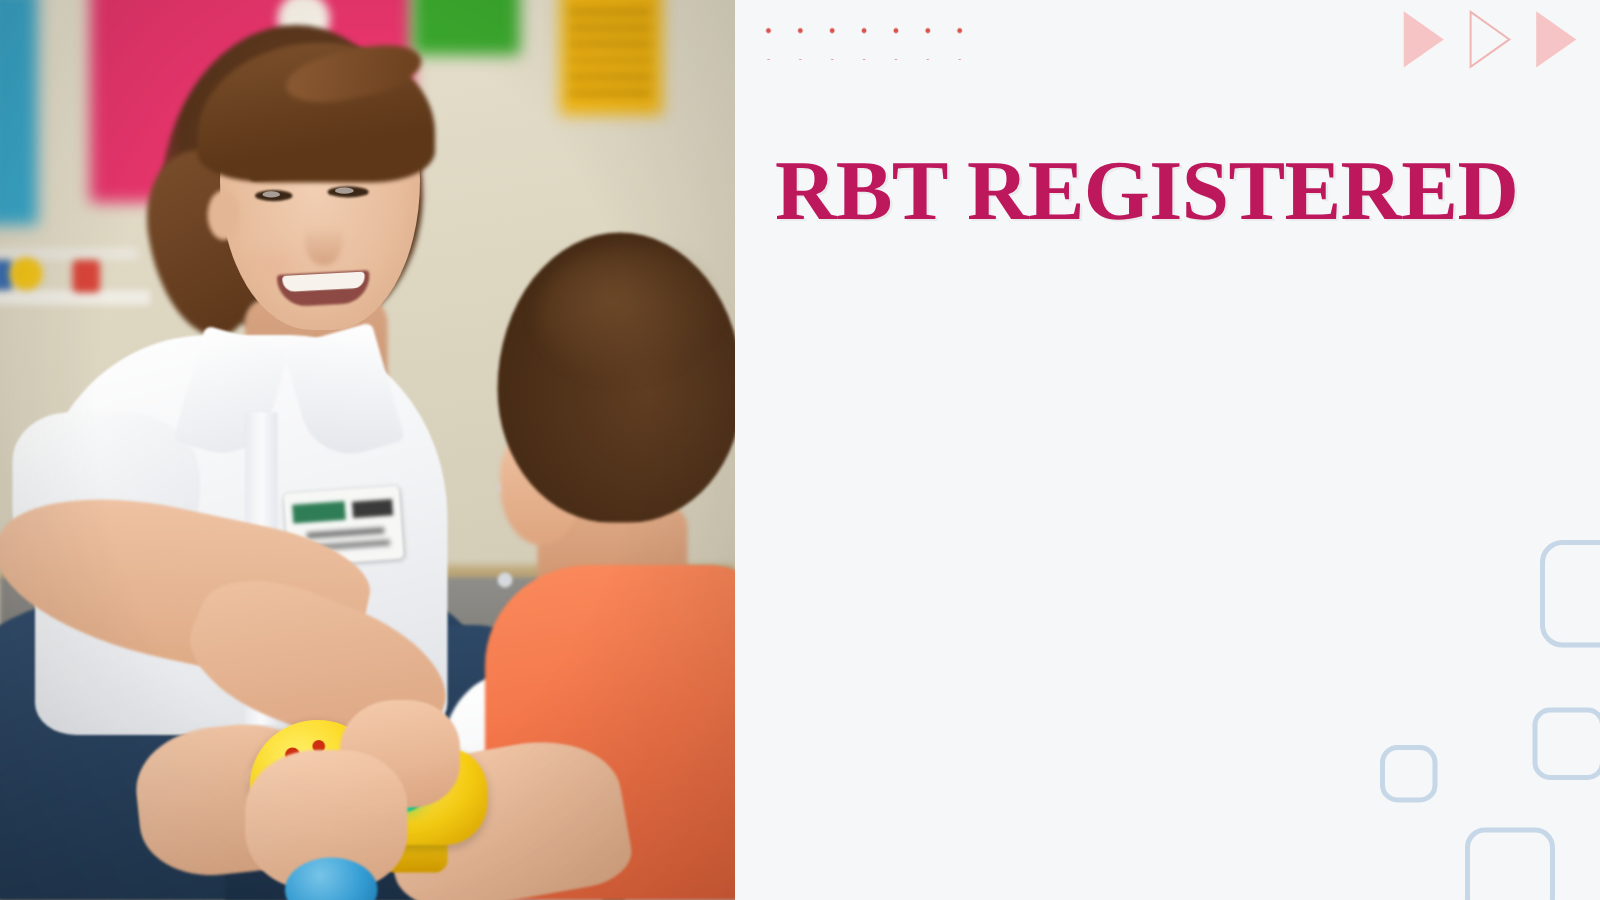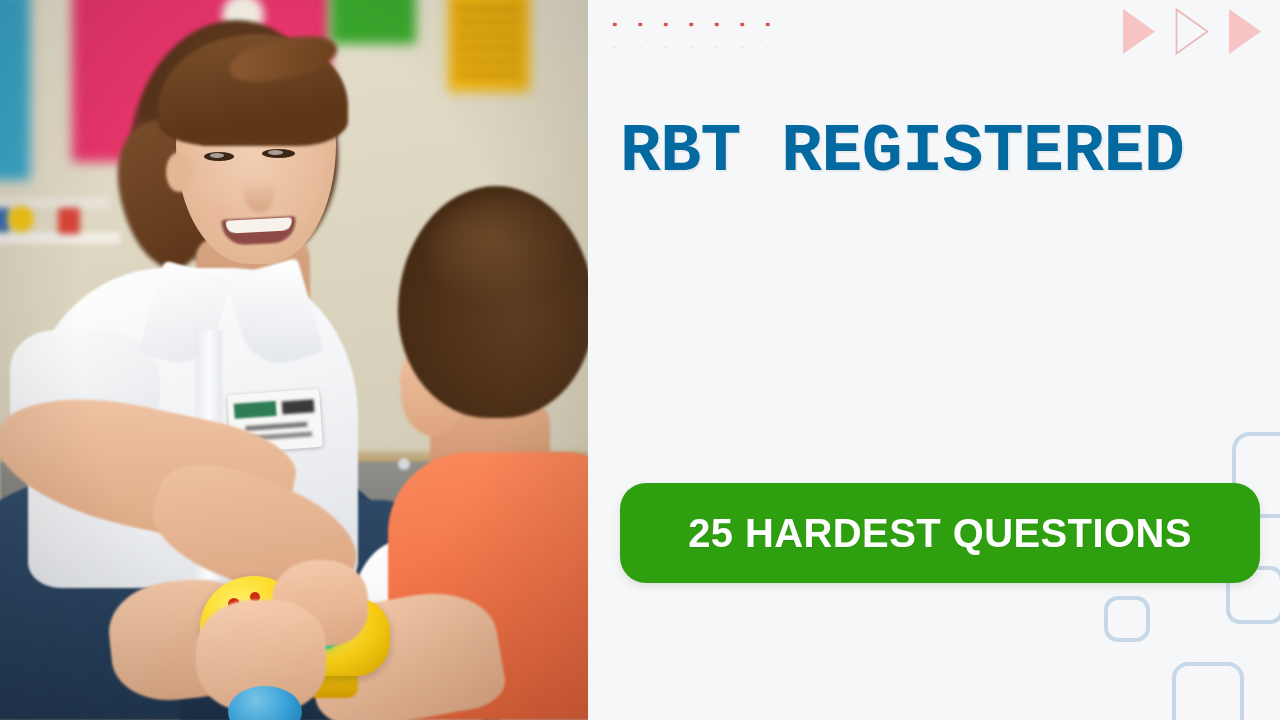--- a/index.html
+++ b/index.html
@@ -321,24 +321,24 @@
   .dot-grid {
     position:absolute; left:12px; top:8px; width:182px; height:40px;
     background-image:radial-gradient(circle, #d9534f 1.9px, transparent 2.1px);
     background-size:25.5px 25px; background-position:2px 4px;
   }
   .triangles { position:absolute; right:18px; top:8px; display:flex; gap:19px; align-items:center; }
   .tri { width:34px; height:47px; display:block; }
 
   .headline {
     position:absolute; left:32px; top:118px; width:640px;
-    color:#0369a1;
+    color:#be185d;
     font-size:68px; line-height:1.0; font-weight:700; letter-spacing:-.5px;
     text-transform:uppercase;
-    font-family:Liberation Mono, monospace;
+    font-family:Liberation Serif, serif;
     text-shadow:2px 2px 0 rgba(0,0,0,.05);
   }
   .headline .ln { display:block; white-space:nowrap; }
 
   .cta-button {
     position:absolute; left:32px; top:483px; width:640px; height:100px;
     background:#2ea00f; border-radius:26px; border:none;
     display:flex; align-items:center; justify-content:center;
     box-shadow:0 3px 10px rgba(0,0,0,.10);
     cursor:pointer;
@@ -460,18 +460,15 @@
 
     <div class="sq s1"></div>
     <div class="sq s2"></div>
     <div class="sq s3"></div>
     <div class="sq s4"></div>
 
     <h1 class="headline">
       <span class="ln">RBT REGISTERED</span>
     </h1>
 
-    <button class="cta-button">
-      <span class="cta-label">25 HARDEST QUESTIONS</span>
-    </button>
 
   </div>
 </div>
 
 </body></html>

